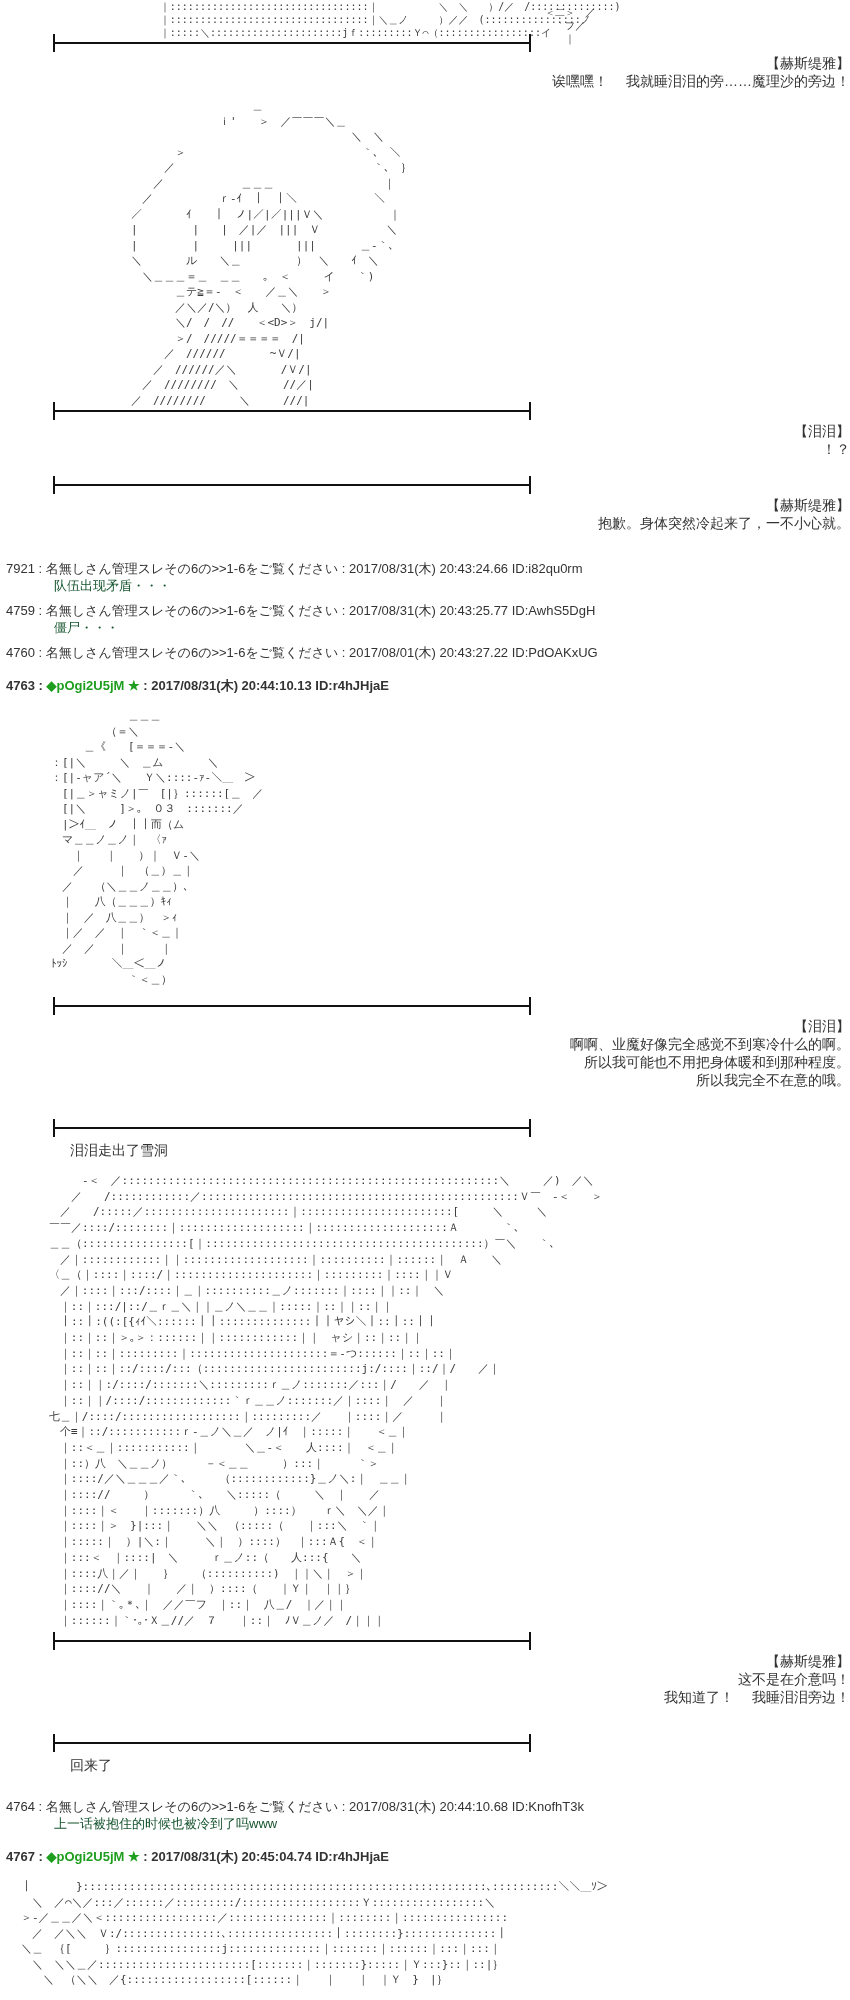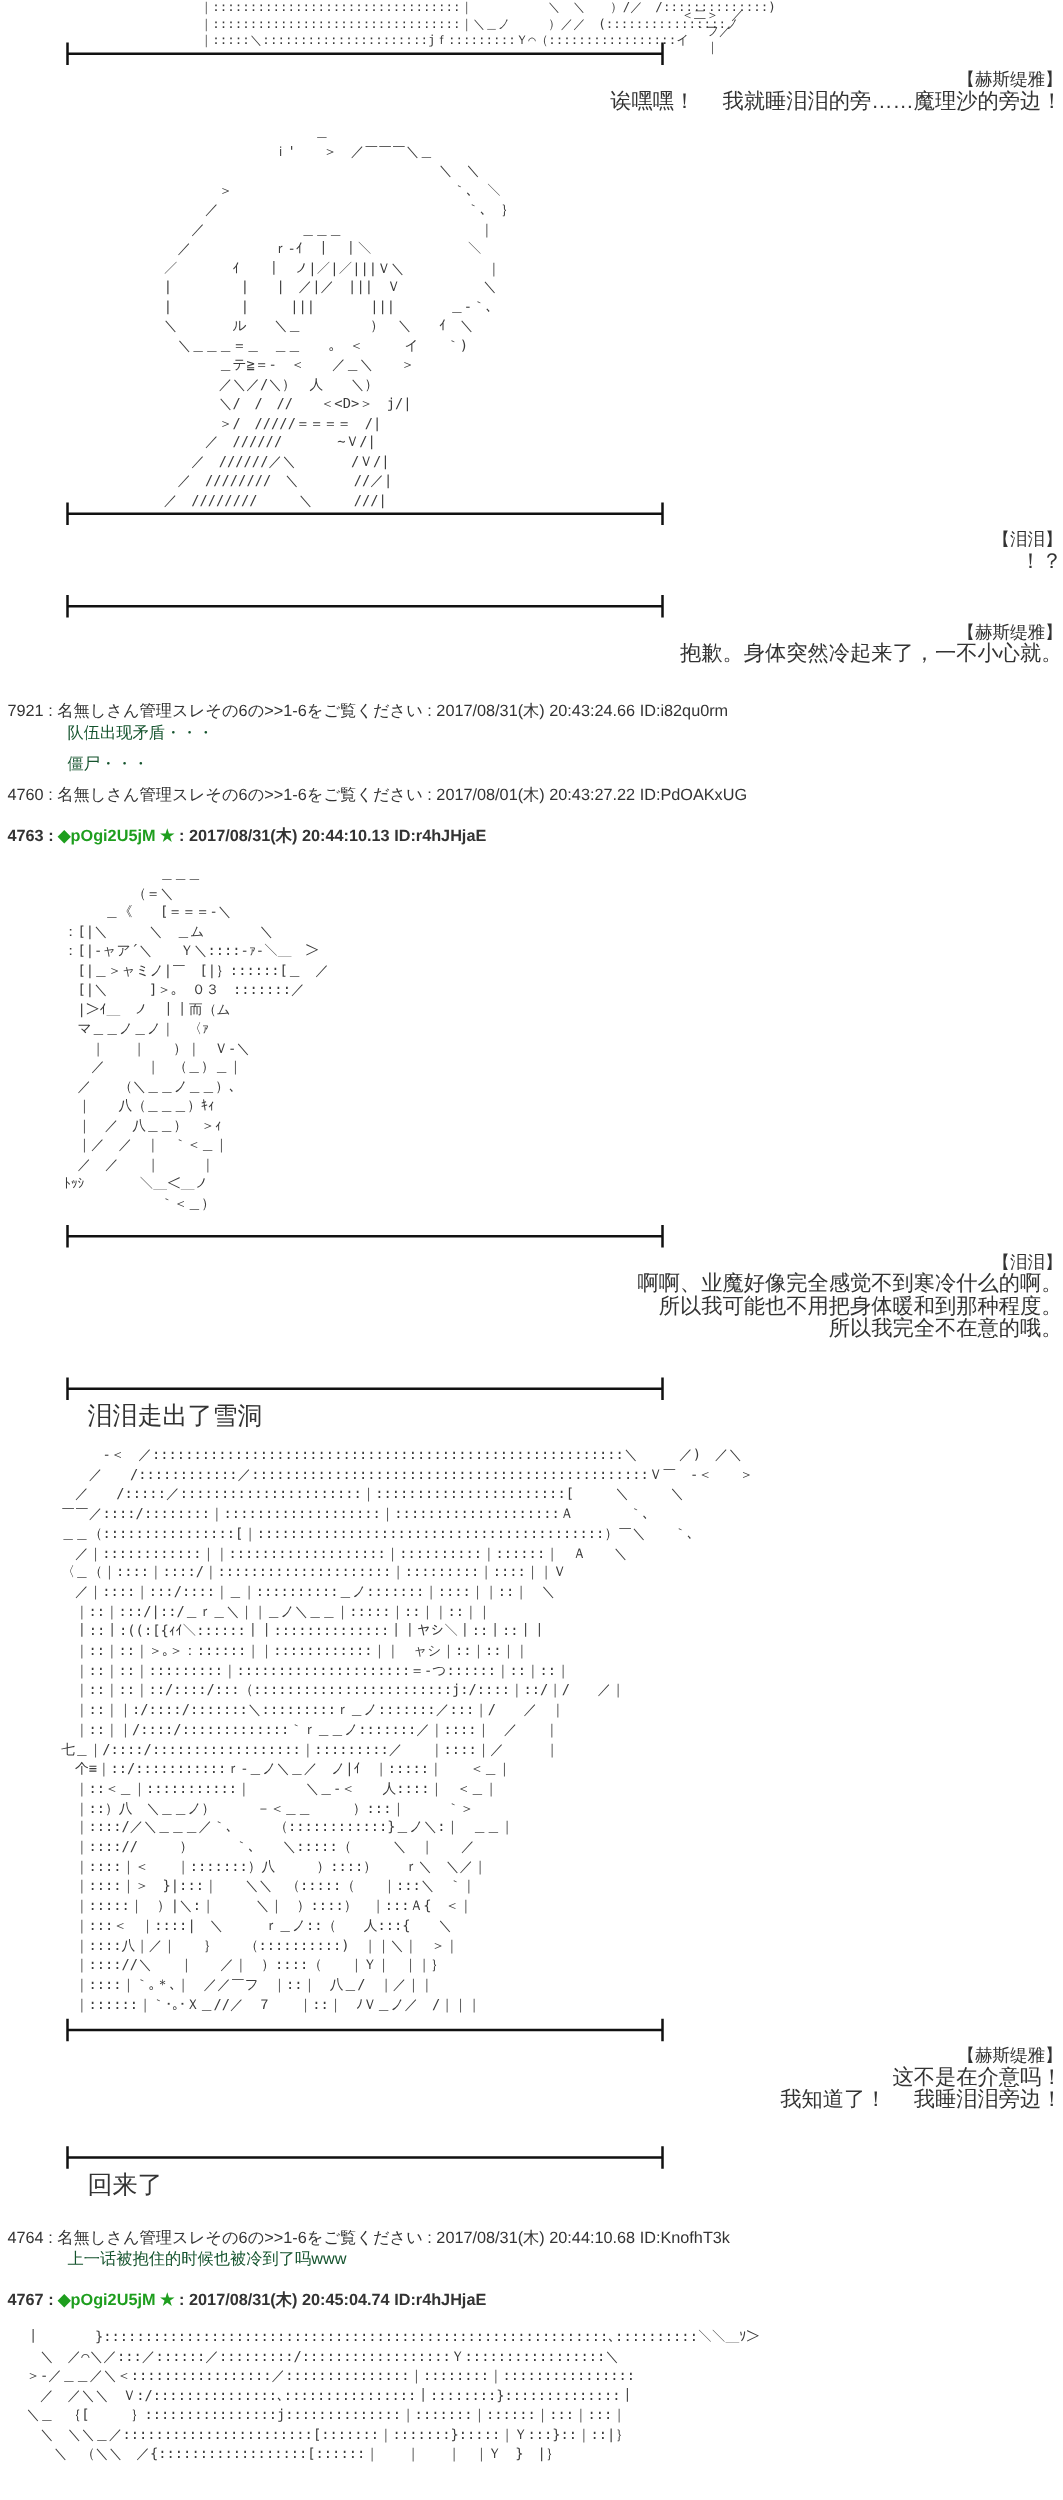--- a/index.html
+++ b/index.html
@@ -28,22 +28,22 @@
   .divider::after{right:-1px;}
   .d1{margin-top:3px;}
   .d2{margin-top:2px;}
   .d3{margin-top:26px;}
   .d4{margin-top:18px;}
   .d5{margin-top:38px;}
   .d6{margin-top:12px;}
   .d7{margin-top:36px;}
   .scene{margin-left:57px;color:#333;text-align:right;}
   .scene .speaker{margin-top:10px;font-size:14px;line-height:18px;}
-  .scene .lines{margin-left:14px;font-size:17px;line-height:18px;white-space:pre-wrap;}
-  .narration{margin-left:70px;margin-top:12px;font-size:20px;line-height:18px;white-space:pre-wrap;}
+  .scene .lines{margin-left:14px;font-size:14px;line-height:18px;white-space:pre-wrap;}
+  .narration{margin-left:70px;margin-top:12px;font-size:14px;line-height:18px;white-space:pre-wrap;}
   .post{margin:8px 0 8px 6px;line-height:17px;}
   .post .hdr{color:#333;}
   .post .trip{color:#1e9e1e;}
   .post .body{margin-left:48px;white-space:pre-line;color:#14532d;}
   .mt16{margin-top:16px;font-weight:bold;}
   .mt24{margin-top:24px;}
   .mt28{margin-top:28px;}
   .rel{position:relative;}
 </style>
 </head>
@@ -97,20 +97,21 @@
   <div class="speaker">【赫斯缇雅】</div>
   <div class="lines">抱歉。身体突然冷起来了，一不小心就。</div>
 </div>
 
 <div class="post mt28">
   <div class="hdr"><span>7921</span><span> : </span><span>名無しさん管理スレその6の&gt;&gt;1-6をご覧ください</span><span> : </span><span>2017/08/31(木) 20:43:24.66</span> <span>ID:i82qu0rm</span></div>
   <div class="body">队伍出现矛盾・・・</div>
 </div>
 
 <div class="post">
+  <div class="hdr"><span>4759</span><span> : </span><span>名無しさん管理スレその6の&gt;&gt;1-6をご覧ください</span><span> : </span><span>2017/08/31(木) 20:43:25.77</span> <span>ID:AwhS5DgH</span></div>
   <div class="body">僵尸・・・</div>
 </div>
 
 <div class="post">
   <div class="hdr"><span>4760</span><span> : </span><span>名無しさん管理スレその6の&gt;&gt;1-6をご覧ください</span><span> : </span><span>2017/08/01(木) 20:43:27.22</span> <span>ID:PdOAKxUG</span></div>
 </div>
 
 <div class="post mt16">
   <div class="hdr"><span>4763</span><span> : </span><span class="trip">◆pOgi2U5jM</span> <span class="trip">★</span><span> : </span><span>2017/08/31(木) 20:44:10.13</span> <span>ID:r4hJHjaE</span></div>
 </div>

